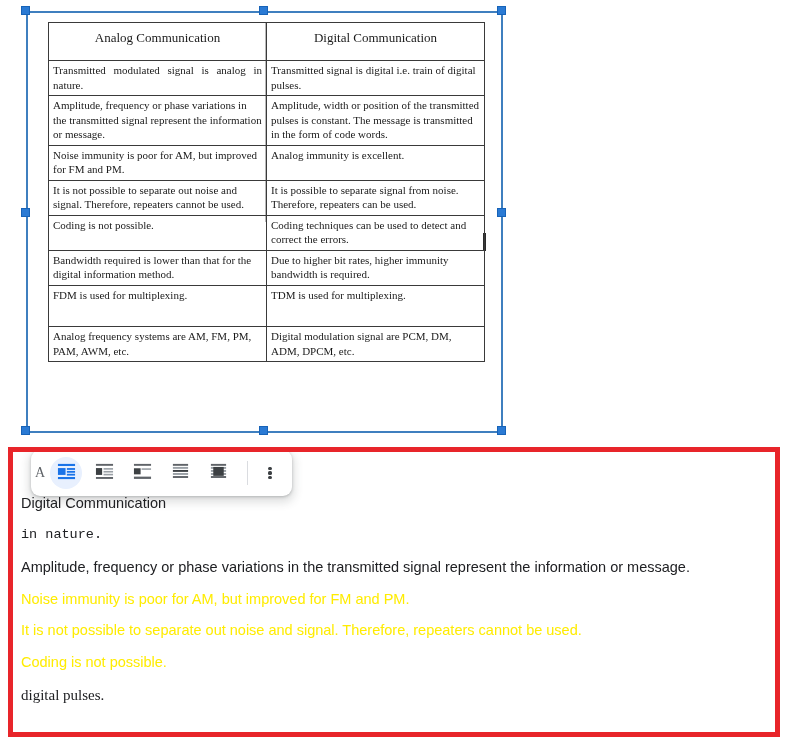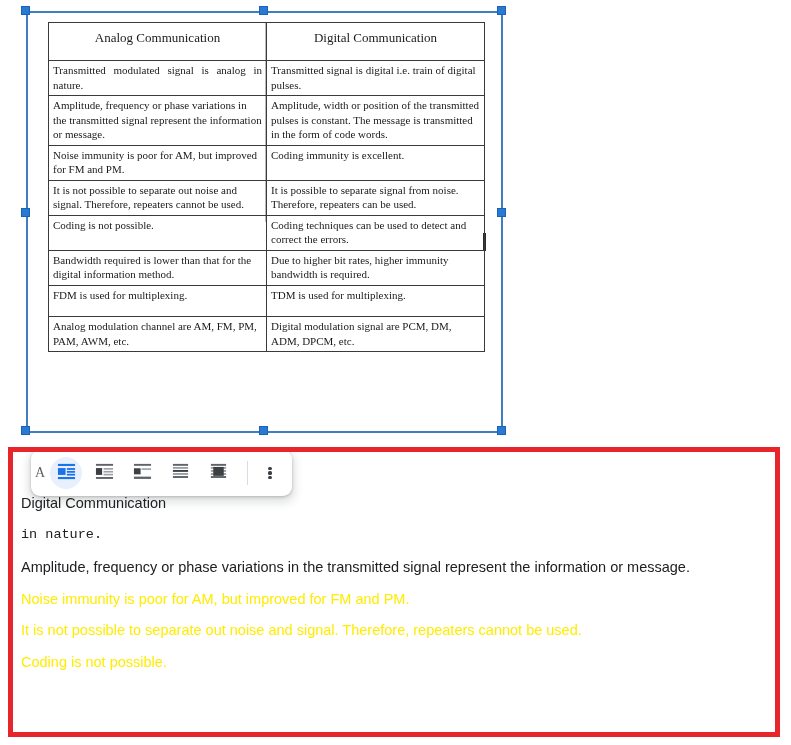--- a/index.html
+++ b/index.html
@@ -213,40 +213,40 @@
       <tr>
         <td class="cell-justify">Transmitted modulated signal is analog in nature.</td>
         <td>Transmitted signal is digital i.e. train of digital pulses.</td>
       </tr>
       <tr>
         <td>Amplitude, frequency or phase variations in the transmitted signal represent the information or message.</td>
         <td>Amplitude, width or position of the transmitted pulses is constant. The message is transmitted in the form of code words.</td>
       </tr>
       <tr>
         <td>Noise immunity is poor for AM, but improved for FM and PM.</td>
-        <td>Coding immunity is excellent.</td>
+        <td>Analog immunity is excellent.</td>
       </tr>
       <tr>
         <td>It is not possible to separate out noise and signal. Therefore, repeaters cannot be used.</td>
         <td>It is possible to separate signal from noise. Therefore, repeaters can be used.</td>
       </tr>
       <tr>
         <td>Coding is not possible.</td>
         <td>Coding techniques can be used to detect and correct the errors.</td>
       </tr>
       <tr>
         <td>Bandwidth required is lower than that for the digital information method.</td>
         <td>Due to higher bit rates, higher immunity bandwidth is required.</td>
       </tr>
       <tr>
-        <td style="padding-bottom:14px;">FDM is used for multiplexing.</td>
+        <td style="padding-bottom:24px;">FDM is used for multiplexing.</td>
         <td style="padding-bottom:2px;">TDM is used for multiplexing.</td>
       </tr>
       <tr>
-        <td>Analog modulation channel are AM, FM, PM, PAM, AWM, etc.</td>
+        <td>Analog frequency systems are AM, FM, PM, PAM, AWM, etc.</td>
         <td>Digital modulation signal are PCM, DM, ADM, DPCM, etc.</td>
       </tr>
     </tbody>
   </table>
 </div>
 
 <div id="red-panel">
 
   <div id="image-toolbar">
 
@@ -325,15 +325,16 @@
     </div>
   </div>
 
   <div id="extracted-lines">
     <div class="xline" style="margin-bottom:17px;">Digital Communication</div>
     <div class="xline mono" style="margin-bottom:19px;">in nature.</div>
     <div class="xline" style="margin-bottom:17px;">Amplitude, frequency or phase variations in the transmitted signal represent the information or message.</div>
     <div class="xline yellow" style="margin-bottom:17px;">Noise immunity is poor for AM, but improved for FM and PM.</div>
     <div class="xline yellow" style="margin-bottom:17px;">It is not possible to separate out noise and signal. Therefore, repeaters cannot be used.</div>
     <div class="xline yellow" style="margin-bottom:19px;">Coding is not possible.</div>
+    <div class="xline serif" style="margin-bottom:19px;">digital pulses.</div>
 
   </div>
 </div>
 
 </body></html>

